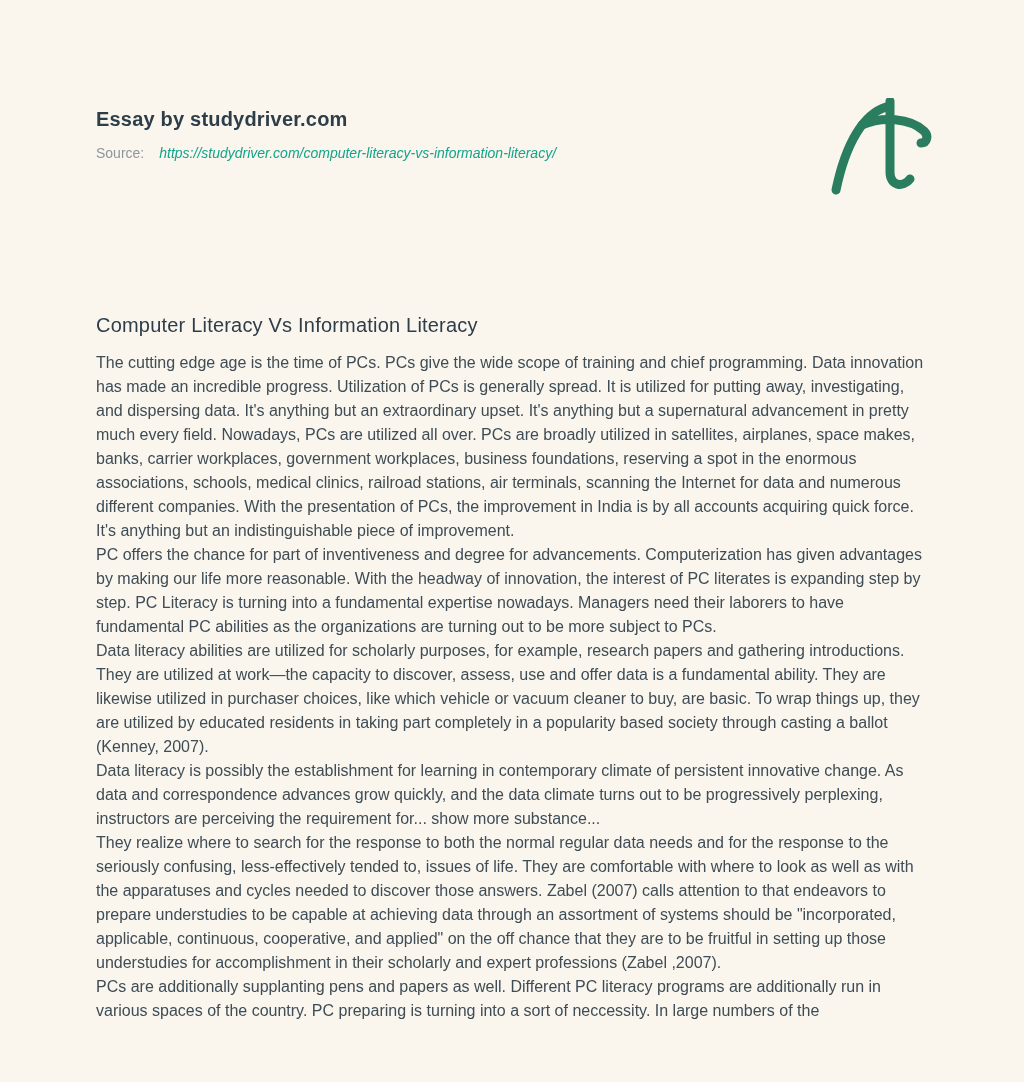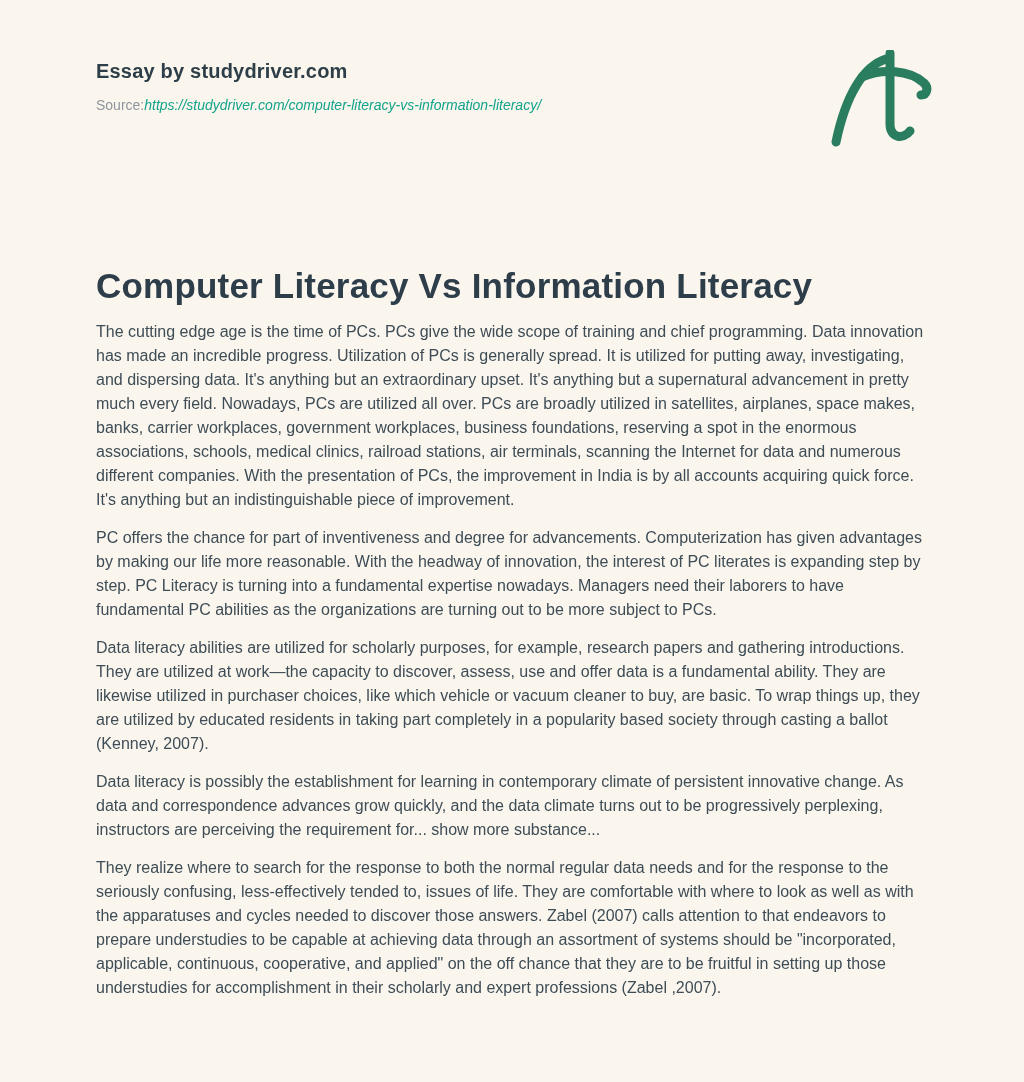--- a/index.html
+++ b/index.html
@@ -6,66 +6,65 @@
   html, body {
     width: 1024px;
     height: 1082px;
     overflow: hidden;
     background: #faf6ee;
     font-family: "Liberation Sans", "DejaVu Sans", sans-serif;
   }
   .page {
     width: 1024px;
     height: 1082px;
-    padding: 60px 96px 0 96px;
+    padding: 108px 96px 0 96px;
     background: #faf6ee;
     overflow: hidden;
   }
   .header {
     display: flex;
     justify-content: space-between;
     align-items: flex-start;
   }
   .byline {
     font-size: 20px;
     font-weight: 700;
     color: #2d3e48;
     letter-spacing: 0.2px;
   }
   .source-line {
     margin-top: 14px;
     font-size: 14px;
   }
   .source-label {
     color: #8e959c;
-    margin-right: 0;
+    margin-right: 15px;
   }
   .source-url {
     color: #14a38b;
     text-decoration: none;
     font-style: italic;
   }
   .logo {
     width: 110px;
     height: 100px;
     margin-top: -10px;
     margin-right: -6px;
     flex: 0 0 auto;
   }
   .logo svg { width: 100%; height: 100%; }
   .title {
     margin-top: 116px;
     margin-bottom: 14px;
-    font-size: 35px;
-    font-weight: 700;
+    font-size: 20px;
+    font-weight: 400;
     color: #2e3d4a;
     letter-spacing: 0.2px;
   }
   .body-text p {
-    margin-top: 14px;
     font-size: 16px;
     line-height: 24px;
     color: #3e4c56;
     text-align: left;
   }
   .body-text p:first-of-type {
     margin-top: 7px;
   }
 </style>
 </head>
@@ -96,15 +95,16 @@
   </div>
 
   <h1 class="title">Computer Literacy Vs Information Literacy</h1>
 
   <div class="body-text">
     <p>The cutting edge age is the time of PCs. PCs give the wide scope of training and chief programming. Data innovation has made an incredible progress. Utilization of PCs is generally spread. It is utilized for putting away, investigating, and dispersing data. It's anything but an extraordinary upset. It's anything but a supernatural advancement in pretty much every field. Nowadays, PCs are utilized all over. PCs are broadly utilized in satellites, airplanes, space makes, banks, carrier workplaces, government workplaces, business foundations, reserving a spot in the enormous associations, schools, medical clinics, railroad stations, air terminals, scanning the Internet for data and numerous different companies. With the presentation of PCs, the improvement in India is by all accounts acquiring quick force. It's anything but an indistinguishable piece of improvement.</p>
     <p>PC offers the chance for part of inventiveness and degree for advancements. Computerization has given advantages by making our life more reasonable. With the headway of innovation, the interest of PC literates is expanding step by step. PC Literacy is turning into a fundamental expertise nowadays. Managers need their laborers to have fundamental PC abilities as the organizations are turning out to be more subject to PCs.</p>
     <p>Data literacy abilities are utilized for scholarly purposes, for example, research papers and gathering introductions. They are utilized at work—the capacity to discover, assess, use and offer data is a fundamental ability. They are likewise utilized in purchaser choices, like which vehicle or vacuum cleaner to buy, are basic. To wrap things up, they are utilized by educated residents in taking part completely in a popularity based society through casting a ballot (Kenney, 2007).</p>
     <p>Data literacy is possibly the establishment for learning in contemporary climate of persistent innovative change. As data and correspondence advances grow quickly, and the data climate turns out to be progressively perplexing, instructors are perceiving the requirement for... show more substance...</p>
     <p>They realize where to search for the response to both the normal regular data needs and for the response to the seriously confusing, less-effectively tended to, issues of life. They are comfortable with where to look as well as with the apparatuses and cycles needed to discover those answers. Zabel (2007) calls attention to that endeavors to prepare understudies to be capable at achieving data through an assortment of systems should be "incorporated, applicable, continuous, cooperative, and applied" on the off chance that they are to be fruitful in setting up those understudies for accomplishment in their scholarly and expert professions (Zabel ,2007).</p>
+    <p>PCs are additionally supplanting pens and papers as well. Different PC literacy programs are additionally run in various spaces of the country. PC preparing is turning into a sort of neccessity. In large numbers of the</p>
   </div>
 
 </div>
 
 </body></html>

